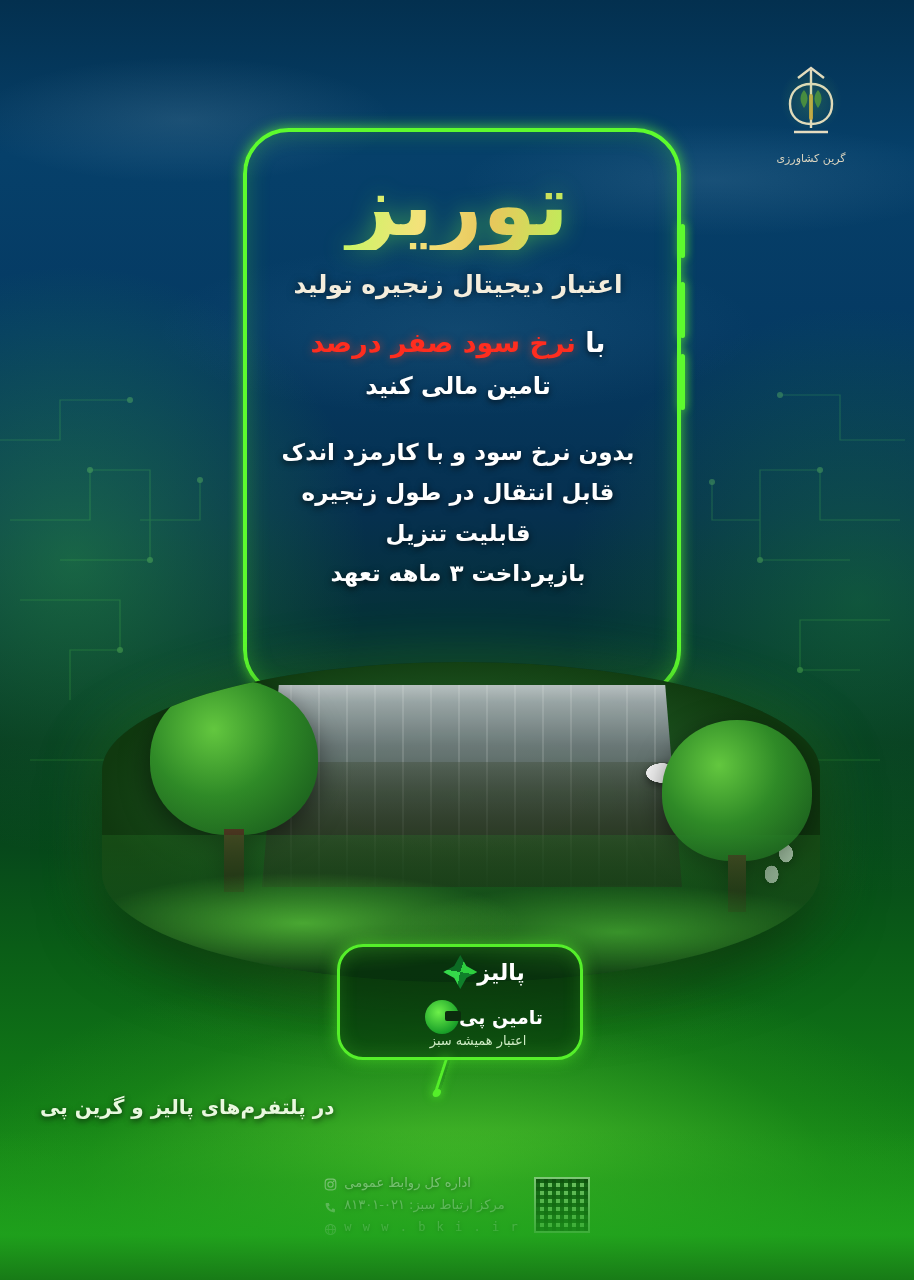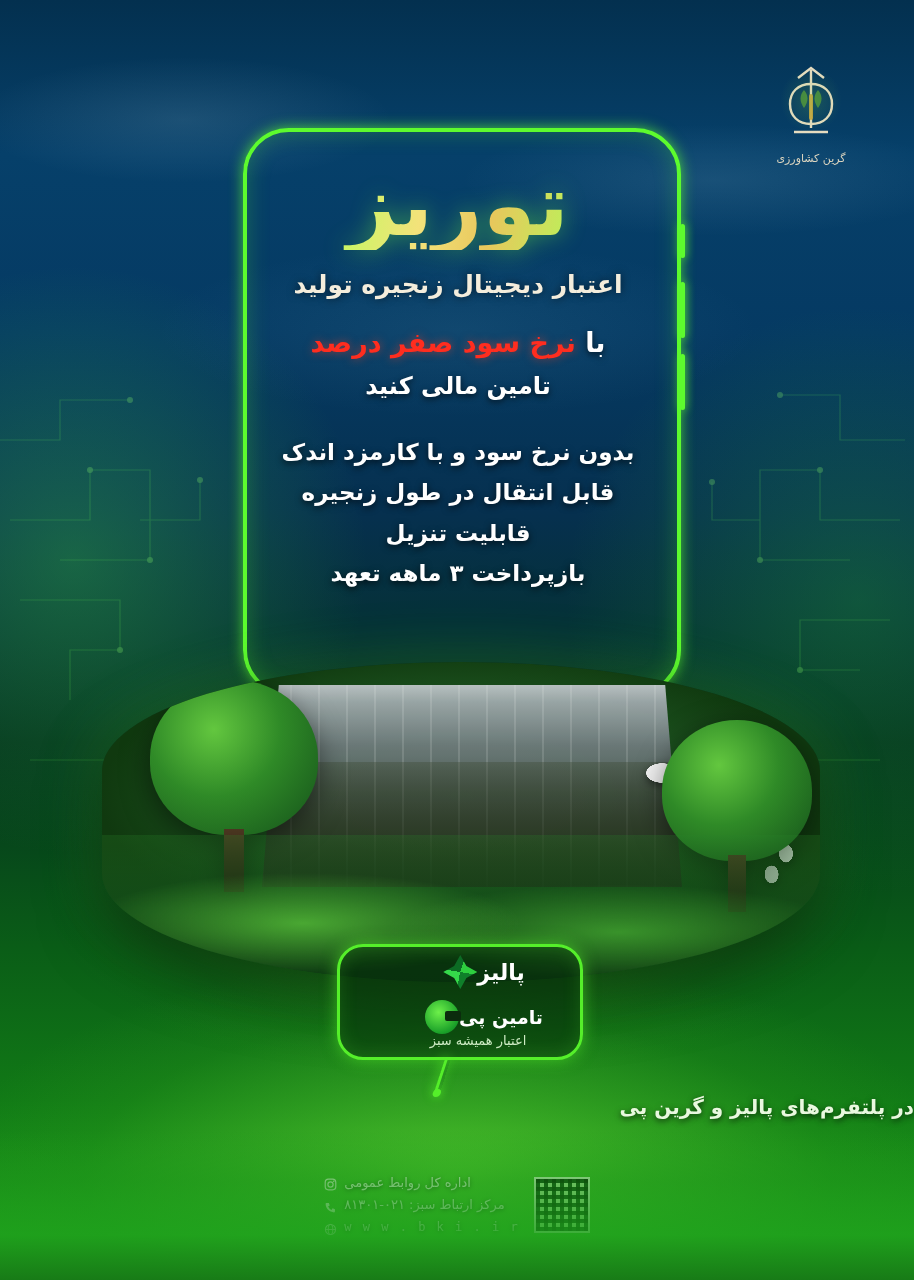--- a/index.html
+++ b/index.html
@@ -344,21 +344,21 @@
     color: #cdebc3;
     margin-top: -4px;
     padding-left: 36px;
   }
 
   
   .platform-line {
     position: absolute;
     left: 0; right: 0;
     top: 1095px;
-    text-align: right;
+    text-align: left;
     font-size: 20px;
     font-weight: 700;
     color: #e9f8df;
     text-shadow: 0 2px 6px rgba(0,0,0,.7);
     direction: rtl;
     margin-left: 40px;
   }
 
   
   .footer {

